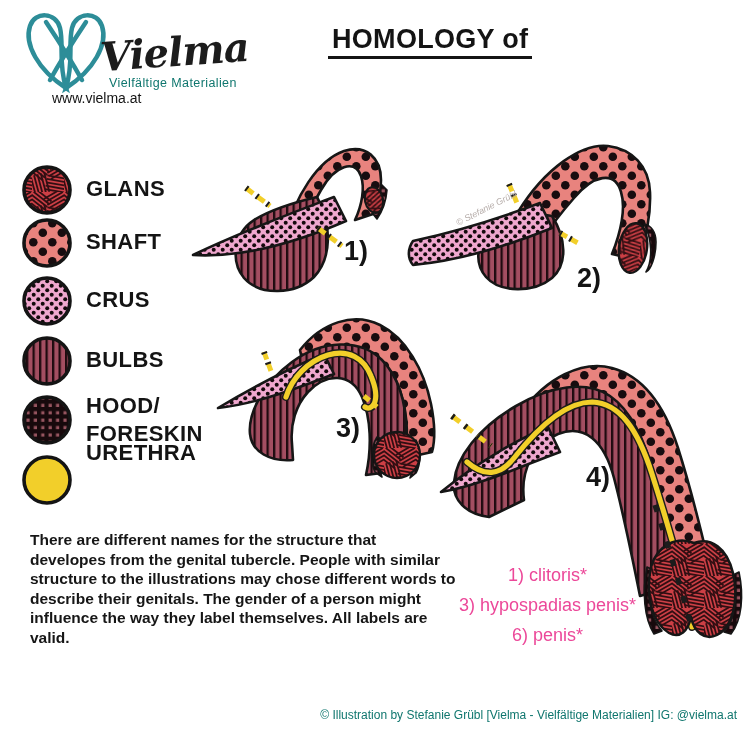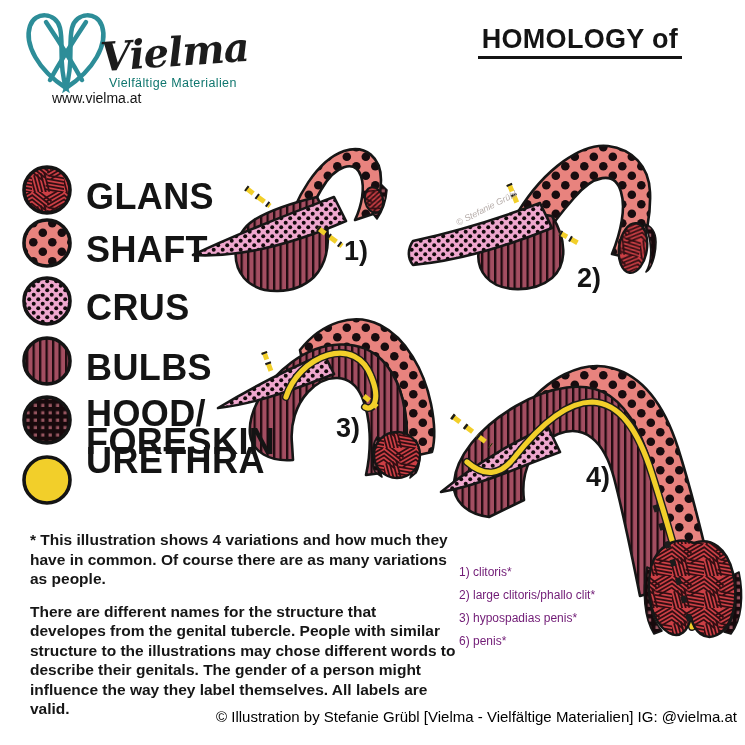--- a/index.html
+++ b/index.html
@@ -9,36 +9,36 @@
   }
   .abs{position:absolute;}
   
   .brand-script{
     left:100px;top:28px;font-family:"DejaVu Serif",serif;font-style:italic;font-weight:bold;
     font-size:40px;color:#1c1c1c;transform:rotate(-4deg);letter-spacing:-1px;
   }
   .brand-tagline{left:109px;top:76px;font-size:12.5px;color:#0f766e;letter-spacing:.4px;}
   .brand-url{left:52px;top:90px;font-size:14px;color:#141414;}
   
-  .title-wrap{left:328px;top:24px;width:354px;text-align:right;}
+  .title-wrap{left:328px;top:24px;width:354px;text-align:left;}
   .title-line{
     display:inline-block;font-size:27px;font-weight:bold;letter-spacing:.3px;color:#141414;
     border-bottom:3px solid #141414;padding:0 4px 2px 4px;line-height:1.12;
   }
   
-  .legend-label{font-size:36px;font-weight:bold;color:#141414;letter-spacing:.4px;left:86px;}
+  .legend-label{font-size:22px;font-weight:bold;color:#141414;letter-spacing:.4px;left:86px;}
   
   .fig-num{font-size:27px;font-weight:bold;color:#141414;}
   
   .paragraphs{left:30px;top:530px;width:426px;font-size:15.5px;font-weight:bold;
     line-height:1.26;color:#161616;}
   .paragraphs p{margin:0 0 13px 0;}
-  .notes{left:459px;top:565px;font-size:12px;color:#701a75;}
+  .notes{left:459px;top:565px;font-size:18px;color:#ec4899;text-align:center;}
   .notes div{margin-bottom:9px;}
-  .footer-credit{left:0;top:708px;width:737px;text-align:right;font-size:15px;color:#000000;}
+  .footer-credit{left:0;top:708px;width:737px;text-align:right;font-size:12px;color:#0f766e;}
   svg{display:block;}
 </style>
 </head>
 <body>
 
 <svg class="abs" style="left:0;top:0" width="745" height="745" viewBox="0 0 745 745">
   <defs>
     <pattern id="pGlans" width="32" height="32" patternUnits="userSpaceOnUse">
       <rect width="32" height="32" fill="#cd3f45"></rect>
       <g stroke="#310e12" stroke-width="1.8" fill="none">
@@ -174,24 +174,22 @@
 <div class="abs legend-label" style="top:393px">HOOD/</div>
 <div class="abs legend-label" style="top:421px">FORESKIN</div>
 <div class="abs legend-label" style="top:440px">URETHRA</div>
 
 <div class="abs fig-num" style="left:344px;top:236px">1)</div>
 <div class="abs fig-num" style="left:577px;top:263px">2)</div>
 <div class="abs fig-num" style="left:336px;top:413px">3)</div>
 <div class="abs fig-num" style="left:586px;top:462px">4)</div>
 
 <div class="abs paragraphs">
-  <p>* This illustration shows 4 variations and how much they have in common. Of course there are as many variations as people.</p>
   <p>There are different names for the structure that developes from the genital tubercle. People with similar structure to the illustrations may chose different words to describe their genitals. The gender of a person might influence the way they label themselves. All labels are valid.</p>
 </div>
 
 <div class="abs notes">
   <div>1) clitoris*</div>
-  <div>2) large clitoris/phallo clit*</div>
   <div>3) hypospadias penis*</div>
   <div>6) penis*</div>
 </div>
 
 <div class="abs footer-credit">© Illustration by Stefanie Grübl [Vielma - Vielfältige Materialien] IG: @vielma.at</div>
 
 </body></html>

